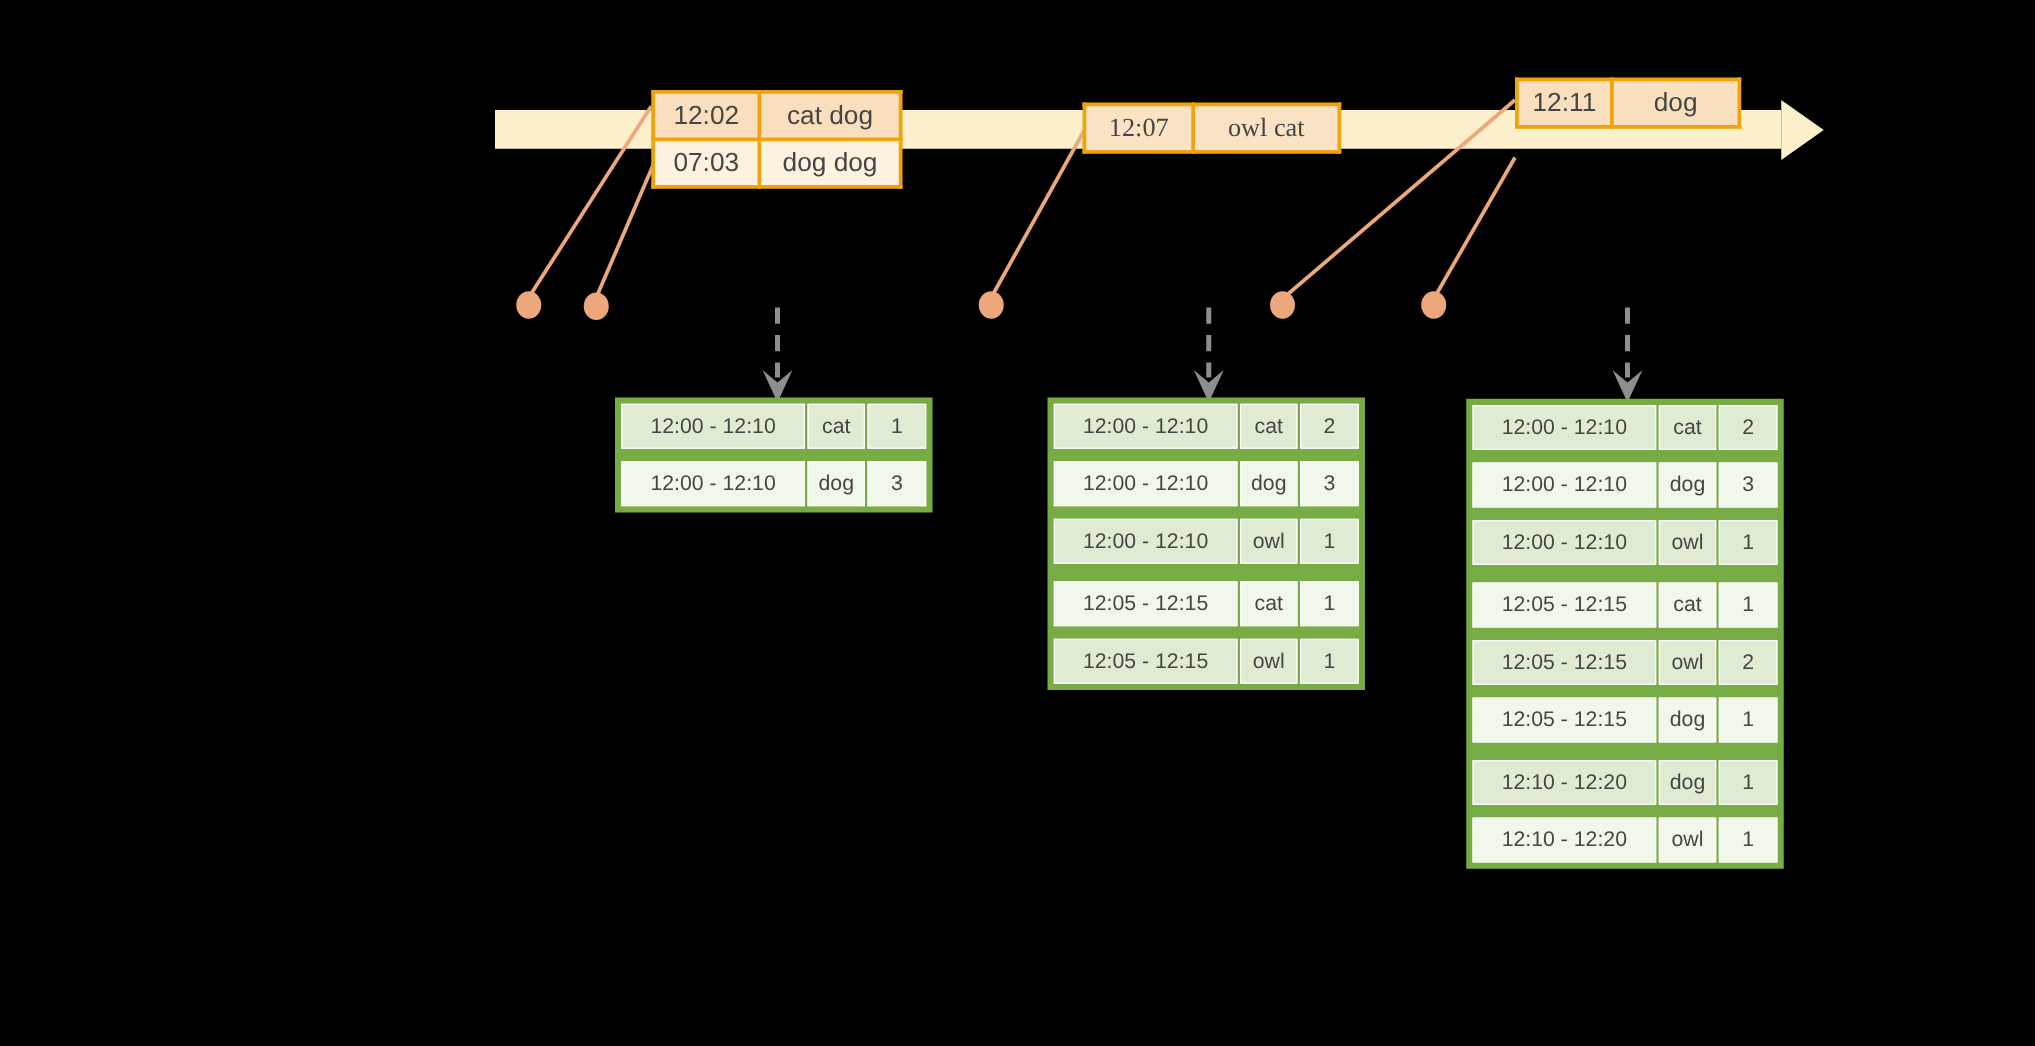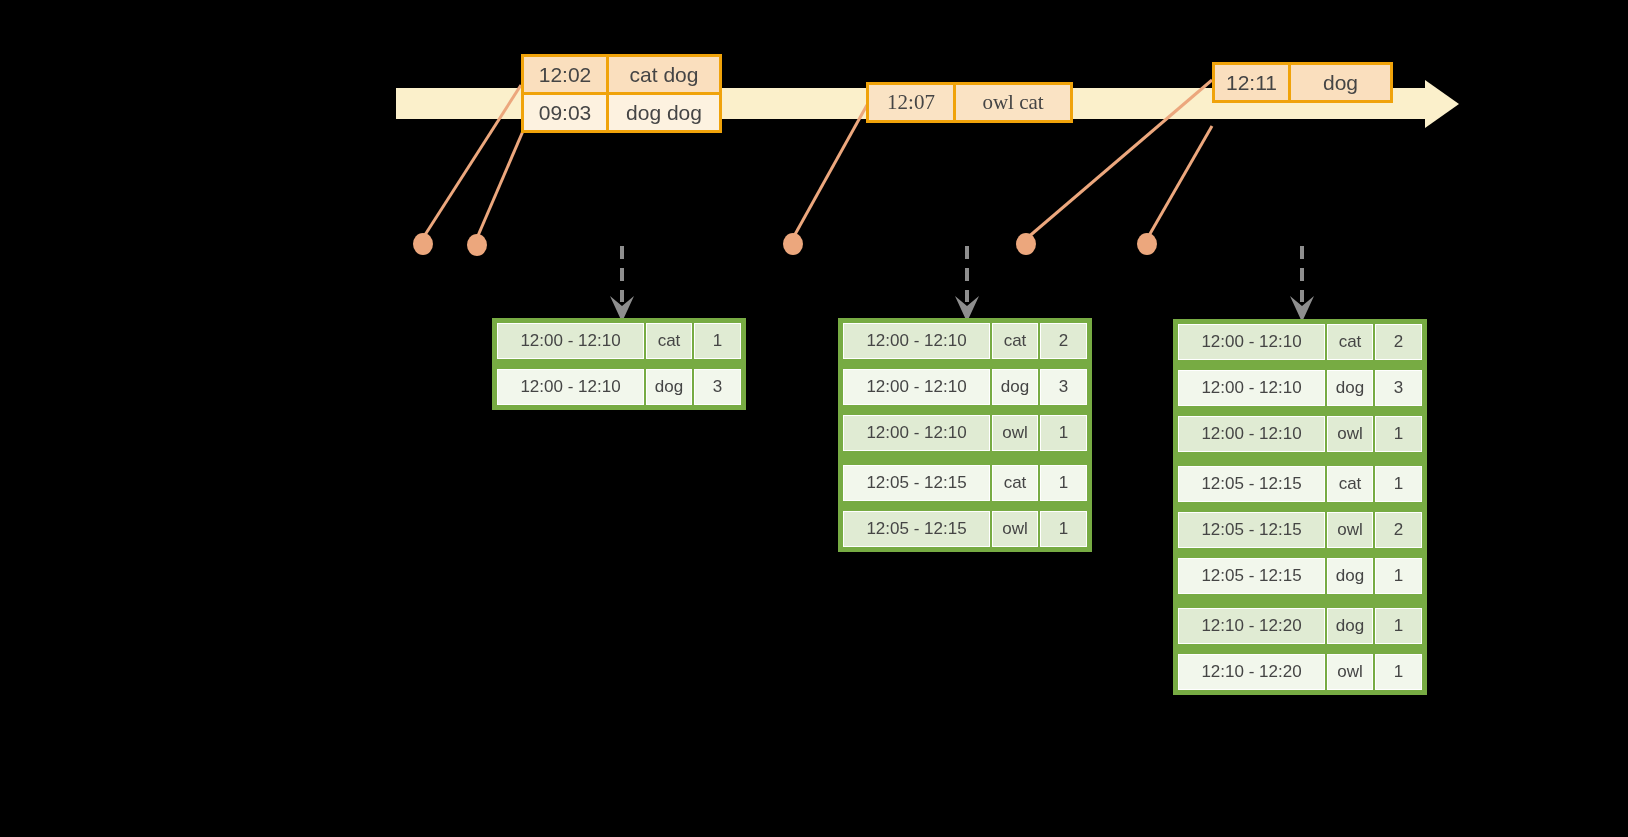--- a/index.html
+++ b/index.html
@@ -41,21 +41,21 @@
   }
   .etable .c-time{width:82px;}
   .etable .c-words{width:110px;}
   #ev2 .c-time{width:84px;}
   #ev2 .c-words{width:114px;}
   #ev3 .c-time{width:73px;}
   #ev3 .c-words{width:99px;}
   .erow-a td{background:#FADFBE;}
   .erow-b td{background:#FDF2E0;}
   .erow-s td{background:#FAE3C4;}
-  #ev1{left:521px;top:54px;}
+  #ev1{left:521px;top:72px;}
   #ev2{left:866px;top:82px;font-family:Liberation Serif, serif;}
   #ev3{left:1212px;top:62px;}
   
   .rtable{
     position:absolute;
     background:#77AB43;
     padding:5px;
     display:flex;flex-direction:column;gap:10px;
     font-size:17px;
   }
@@ -104,21 +104,21 @@
   <polygon class="trigger-head" points="1290,296 1302,306 1314,296 1302,322"></polygon>
 </svg>
 
 <table class="etable" id="ev1">
   <tbody>
       <tr class="erow-a">
     <td class="c-time">12:02</td>
     <td class="c-words">cat dog</td>
   </tr>
   <tr class="erow-b">
-    <td class="c-time">09:03</td>
+    <td class="c-time">07:03</td>
     <td class="c-words">dog dog</td>
   </tr>
 </tbody>
   </table>
 
 <table class="etable" id="ev2">
   <tbody>
       <tr class="erow-s">
     <td class="c-time">12:07</td>
     <td class="c-words">owl cat</td>

